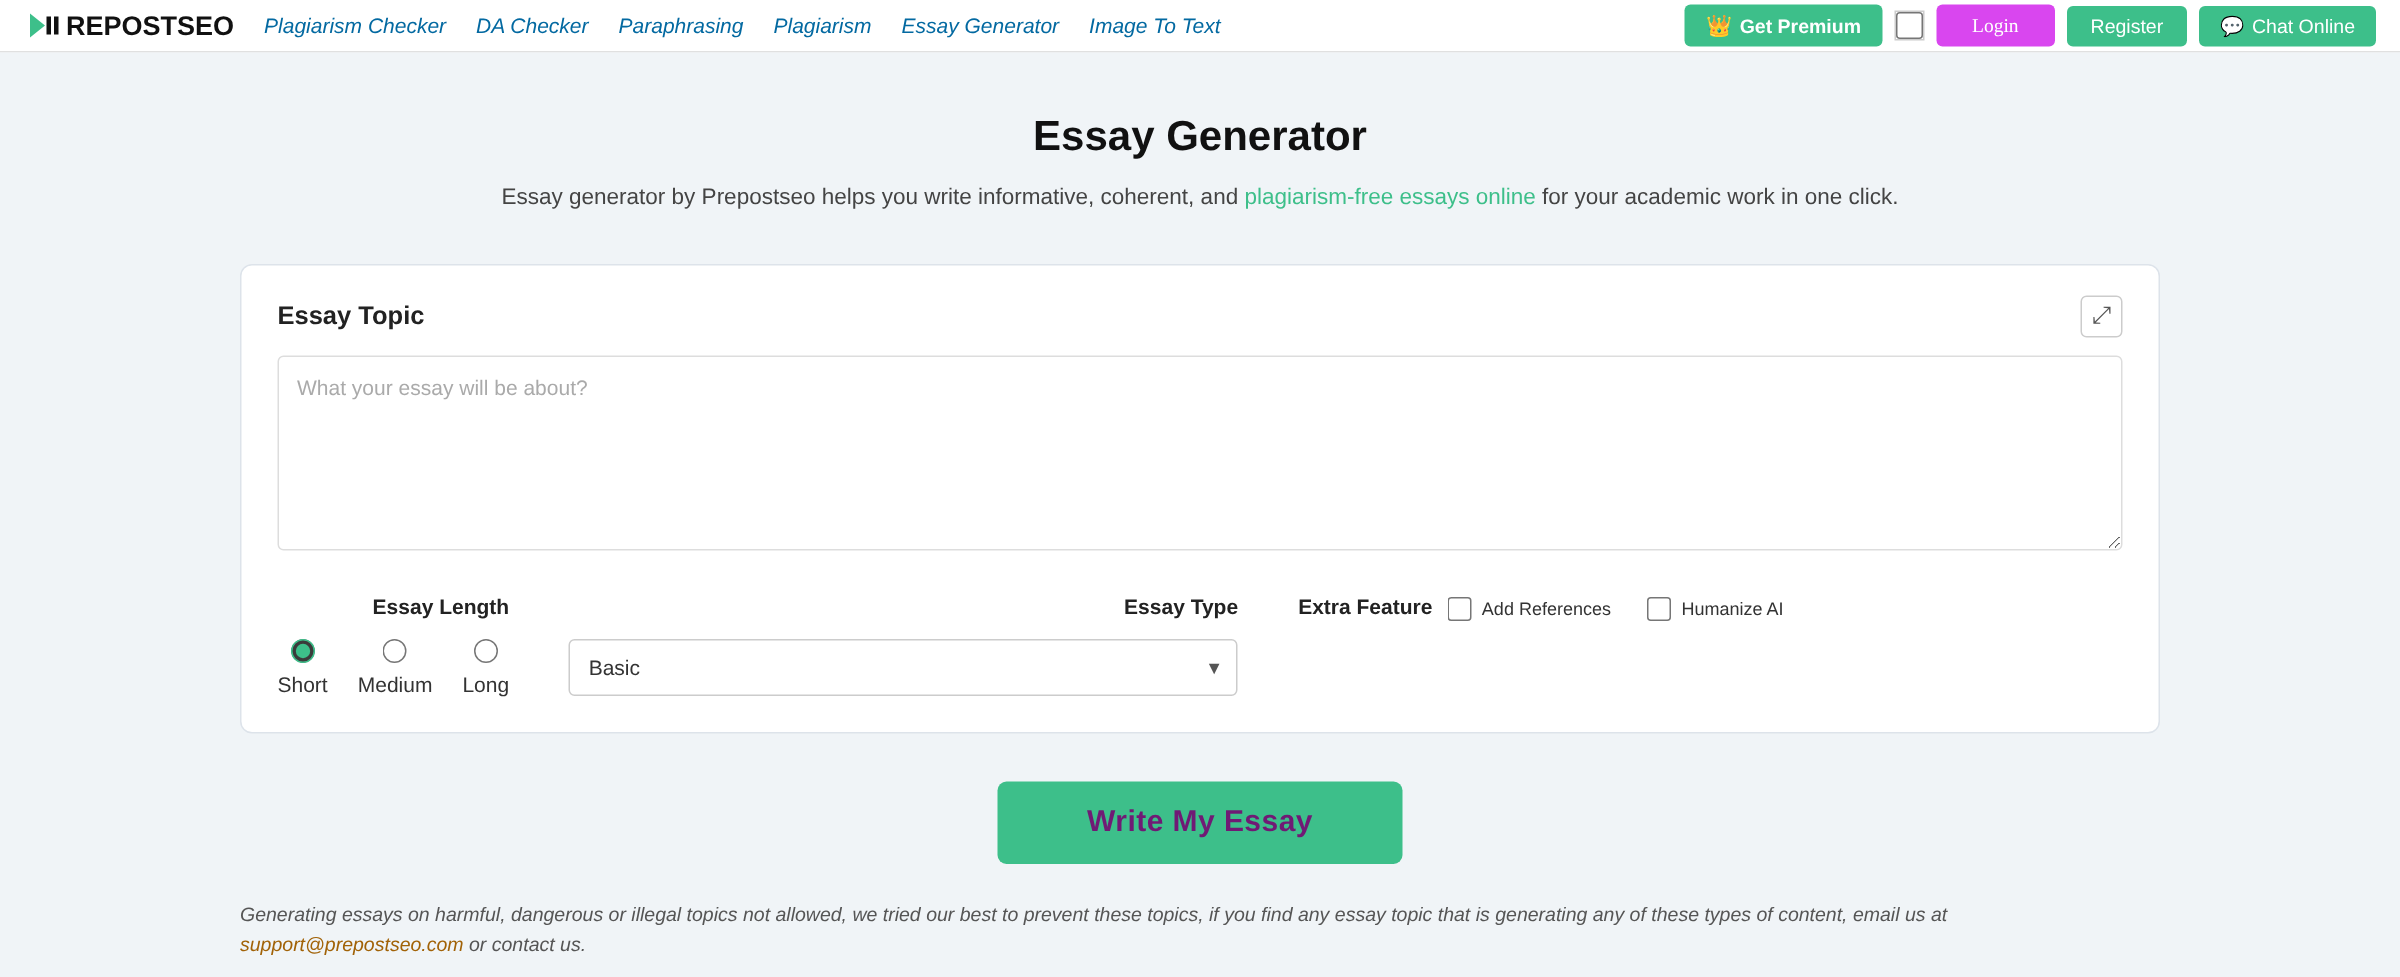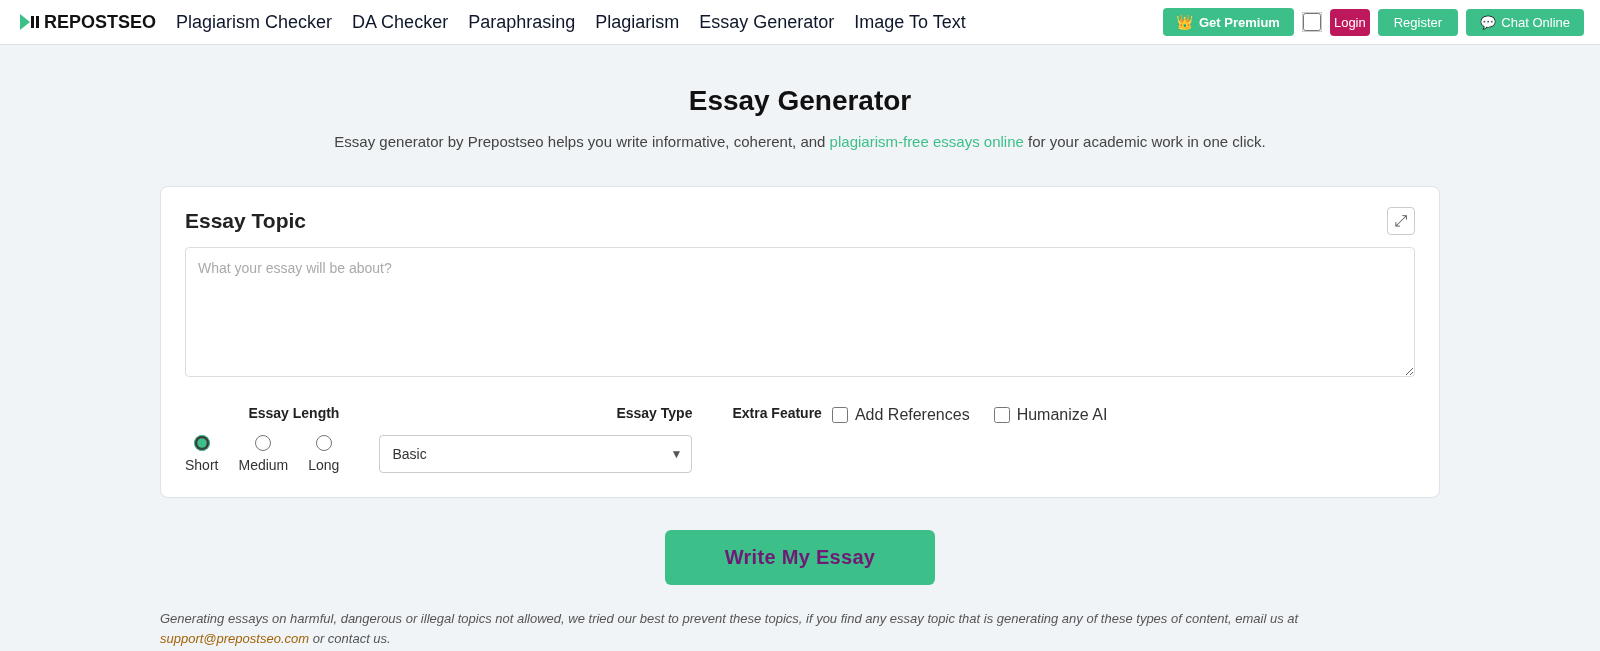--- a/index.html
+++ b/index.html
@@ -4,21 +4,21 @@
   <style>
     * { box-sizing: border-box; margin: 0; padding: 0; }
     body { font-family: Arial, sans-serif; background: #f0f4f7; min-height: 651px; }
 
     
     nav {
       background: #fff;
       display: flex;
       align-items: center;
       padding: 0 16px;
-      height: 45px;
+      height: 35px;
       border-bottom: 1px solid #e0e0e0;
       gap: 8px;
     }
     .logo {
       display: flex;
       align-items: center;
       gap: 4px;
       font-weight: 900;
       font-size: 18px;
       color: #111;
@@ -30,25 +30,26 @@
       width: 24px;
       height: 24px;
     }
     .nav-links {
       display: flex;
       align-items: center;
       gap: 20px;
       flex: 1;
     }
     .nav-link {
-      font-size: 18px;
-      color: #0f172a;
+      font-size: 14px;
+      color: #0369a1;
       text-decoration: none;
       white-space: nowrap;
       cursor: pointer;
+      font-style: italic;
     }
     .nav-actions {
       display: flex;
       align-items: center;
       gap: 8px;
       margin-left: auto;
     }
     .btn-premium {
       background: #3dbf8a;
       color: #fff;
@@ -57,27 +58,28 @@
       padding: 6px 14px;
       font-size: 13px;
       font-weight: bold;
       cursor: pointer;
       display: flex;
       align-items: center;
       gap: 5px;
     }
     .crown-icon { font-size: 14px; }
     .btn-login {
-      background: #be185d;
+      background: #d946ef;
       color: #fff;
       border: none;
       border-radius: 4px;
-      padding: 6px 4px;
-      font-size: 13px;
-      cursor: pointer;
+      padding: 6px 24px;
+      font-size: 13px;
+      cursor: pointer;
+      font-family: Liberation Serif, serif;
     }
     .btn-register {
       background: #3dbf8a;
       color: #fff;
       border: none;
       border-radius: 4px;
       padding: 6px 16px;
       font-size: 13px;
       cursor: pointer;
     }
@@ -135,21 +137,21 @@
       margin: 0 auto 32px;
       position: relative;
     }
     .card-header {
       display: flex;
       align-items: center;
       justify-content: space-between;
       margin-bottom: 12px;
     }
     .card-label {
-      font-size: 21px;
+      font-size: 17px;
       font-weight: 600;
       color: #222;
     }
     .expand-btn {
       background: none;
       border: 1px solid #ccc;
       border-radius: 4px;
       width: 28px;
       height: 28px;
       cursor: pointer;
@@ -189,21 +191,21 @@
       margin-bottom: 4px;
       text-align: right;
     }
     .radio-group { display: flex; align-items: center; gap: 20px; }
     .radio-item { display: flex; align-items: center; gap: 6px; cursor: pointer; flex-direction: column; }
     .radio-item input[type="radio"] { accent-color: #3dbf8a; width: 16px; height: 16px; cursor: pointer; }
     .radio-item label { font-size: 14px; color: #333; cursor: pointer; }
 
     .select-wrap { position: relative; }
     .essay-select {
-      width: 313px;
+      width: 446px;
       padding: 10px 36px 10px 12px;
       border: 1px solid #ccc;
       border-radius: 4px;
       font-size: 14px;
       color: #333;
       appearance: none;
       background: #fff;
       cursor: pointer;
       outline: none;
     }
@@ -214,21 +216,21 @@
       transform: translateY(-50%);
       font-size: 12px;
       color: #555;
       pointer-events: none;
     }
 
     .extra-group { display: flex; flex-direction: row; gap: 10px; }
     .checkbox-group { display: flex; align-items: center; gap: 24px; }
     .checkbox-item { display: flex; align-items: center; gap: 7px; cursor: pointer; }
     .checkbox-item input[type="checkbox"] { width: 16px; height: 16px; cursor: pointer; accent-color: #3dbf8a; }
-    .checkbox-item label { font-size: 16px; color: #333; cursor: pointer; }
+    .checkbox-item label { font-size: 12px; color: #333; cursor: pointer; }
 
     
     .write-btn-wrap { display: flex; justify-content: center; margin-bottom: 24px; }
     .btn-write {
       background: #3dbf8a;
       color: #701a75;
       border: none;
       border-radius: 6px;
       padding: 16px 60px;
       font-size: 20px;

